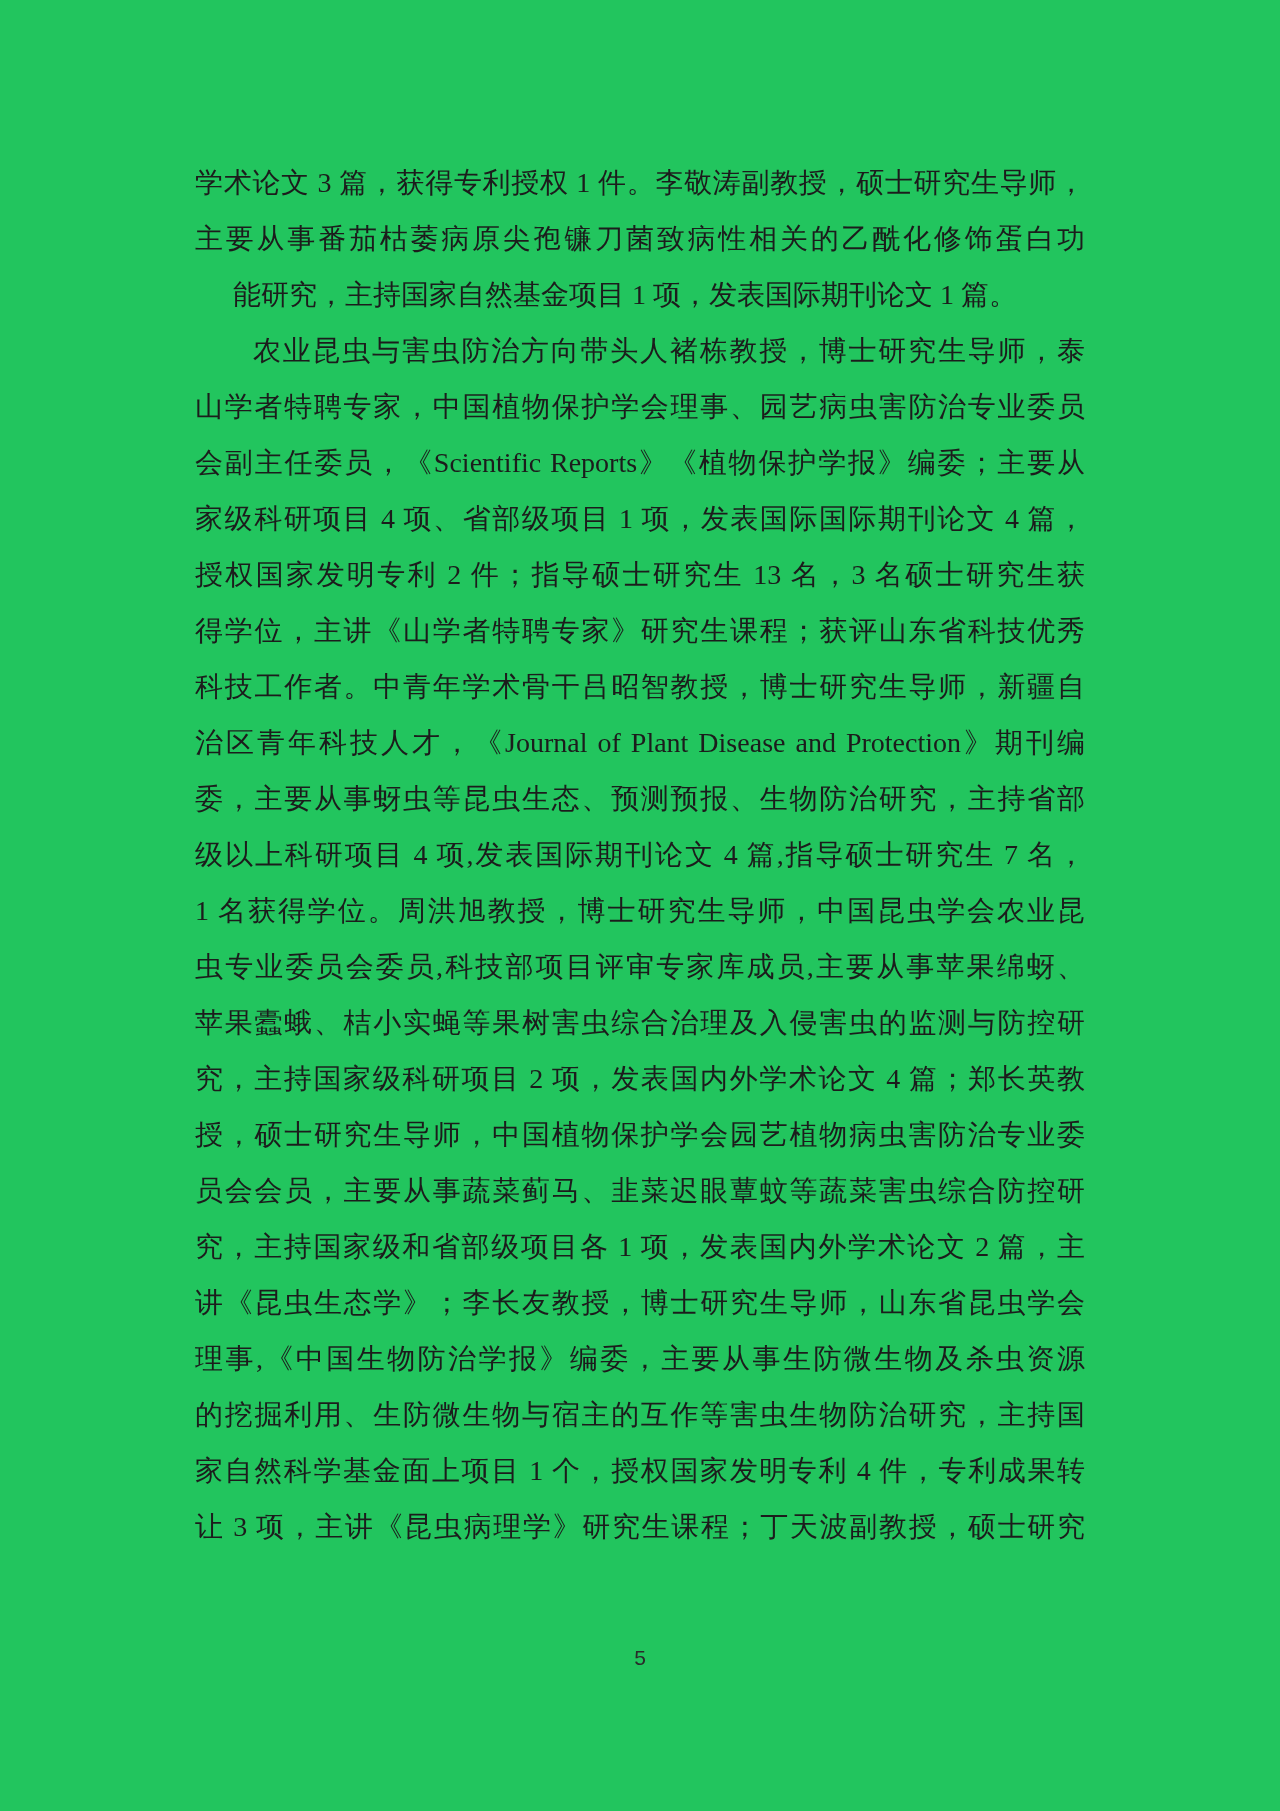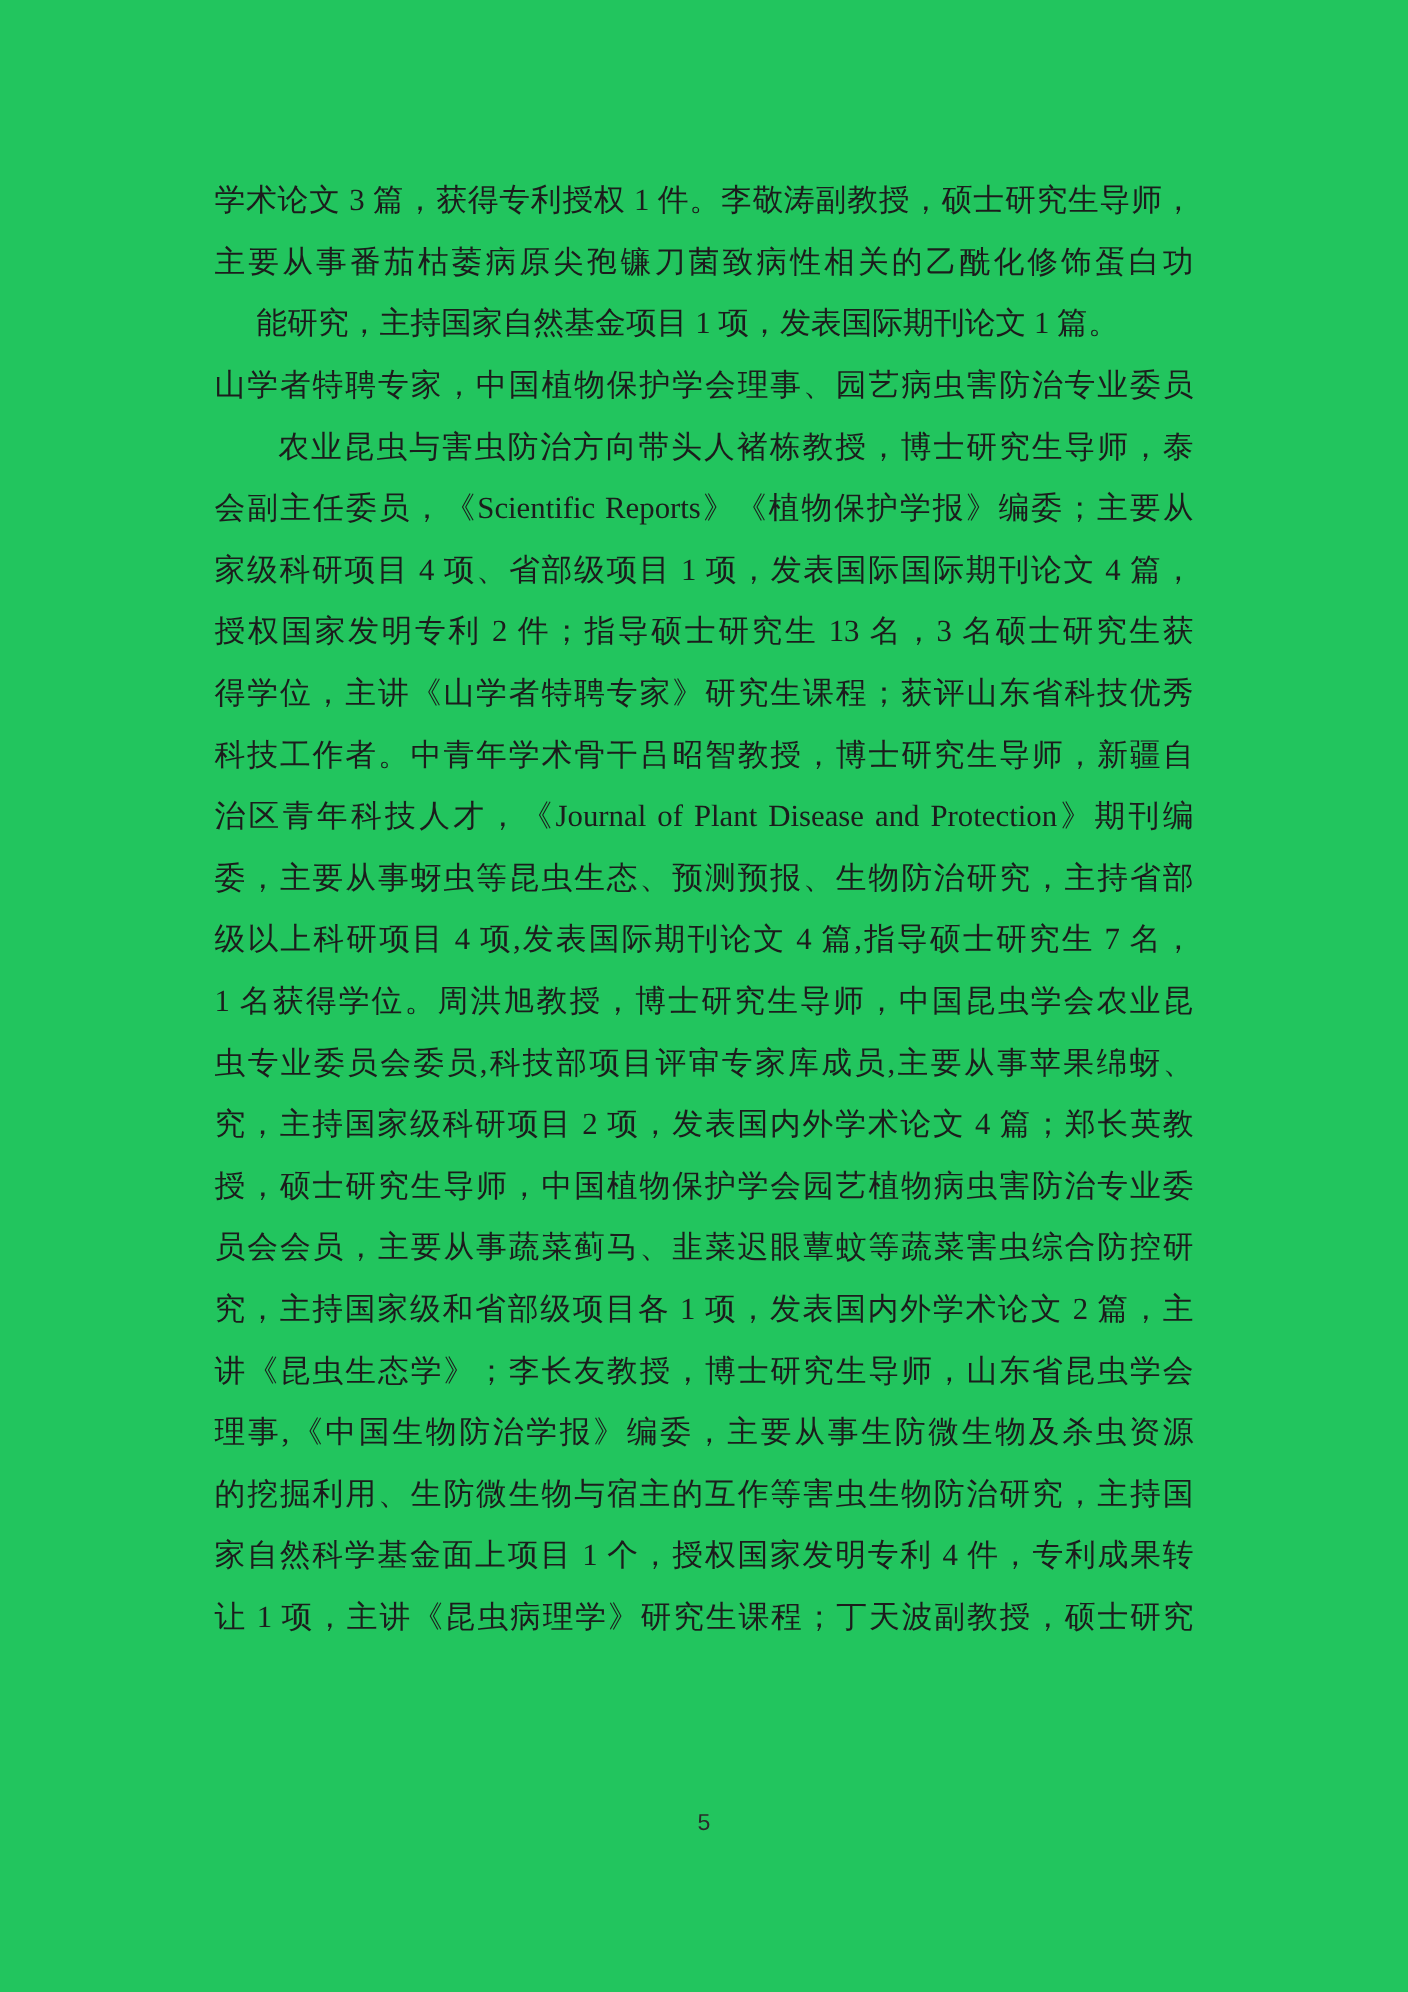--- a/index.html
+++ b/index.html
@@ -52,36 +52,37 @@
   }
 </style>
 </head>
 <body style="background: rgb(255, 255, 255);">
 
 <div class="page" style="background: #22c55e;">
   <div class="text-block" id="text-block" style="color: rgb(28, 28, 28);">
       <div class="line">学术论文 3 篇，获得专利授权 1 件。李敬涛副教授，硕士研究生导师，</div>
       <div class="line">主要从事番茄枯萎病原尖孢镰刀菌致病性相关的乙酰化修饰蛋白功</div>
       <div class="line para-end">能研究，主持国家自然基金项目 1 项，发表国际期刊论文 1 篇。</div>
+      <div class="line indent">农业昆虫与害虫防治方向带头人褚栋教授，博士研究生导师，泰</div>
       <div class="line">山学者特聘专家，中国植物保护学会理事、园艺病虫害防治专业委员</div>
-      <div class="line indent">农业昆虫与害虫防治方向带头人褚栋教授，博士研究生导师，泰</div>
       <div class="line">会副主任委员，《Scientific Reports》《植物保护学报》编委；主要从</div>
       <div class="line">家级科研项目 4 项、省部级项目 1 项，发表国际国际期刊论文 4 篇，</div>
       <div class="line">授权国家发明专利 2 件；指导硕士研究生 13 名，3 名硕士研究生获</div>
       <div class="line">得学位，主讲《山学者特聘专家》研究生课程；获评山东省科技优秀</div>
       <div class="line">科技工作者。中青年学术骨干吕昭智教授，博士研究生导师，新疆自</div>
       <div class="line">治区青年科技人才，《Journal of Plant Disease and Protection》期刊编</div>
       <div class="line">委，主要从事蚜虫等昆虫生态、预测预报、生物防治研究，主持省部</div>
       <div class="line">级以上科研项目 4 项,发表国际期刊论文 4 篇,指导硕士研究生 7 名，</div>
       <div class="line">1 名获得学位。周洪旭教授，博士研究生导师，中国昆虫学会农业昆</div>
       <div class="line">虫专业委员会委员,科技部项目评审专家库成员,主要从事苹果绵蚜、</div>
+      <div class="line">苹果蠹蛾、桔小实蝇等果树害虫综合治理及入侵害虫的监测与防控研</div>
       <div class="line">究，主持国家级科研项目 2 项，发表国内外学术论文 4 篇；郑长英教</div>
       <div class="line">授，硕士研究生导师，中国植物保护学会园艺植物病虫害防治专业委</div>
       <div class="line">员会会员，主要从事蔬菜蓟马、韭菜迟眼蕈蚊等蔬菜害虫综合防控研</div>
       <div class="line">究，主持国家级和省部级项目各 1 项，发表国内外学术论文 2 篇，主</div>
       <div class="line">讲《昆虫生态学》；李长友教授，博士研究生导师，山东省昆虫学会</div>
       <div class="line">理事,《中国生物防治学报》编委，主要从事生防微生物及杀虫资源</div>
       <div class="line">的挖掘利用、生防微生物与宿主的互作等害虫生物防治研究，主持国</div>
       <div class="line">家自然科学基金面上项目 1 个，授权国家发明专利 4 件，专利成果转</div>
-      <div class="line">让 1 项，主讲《昆虫病理学》研究生课程；丁天波副教授，硕士研究</div>
+      <div class="line">让 3 项，主讲《昆虫病理学》研究生课程；丁天波副教授，硕士研究</div>
     </div>
   <div class="page-number">5</div>
 </div>
 
 </body></html>

